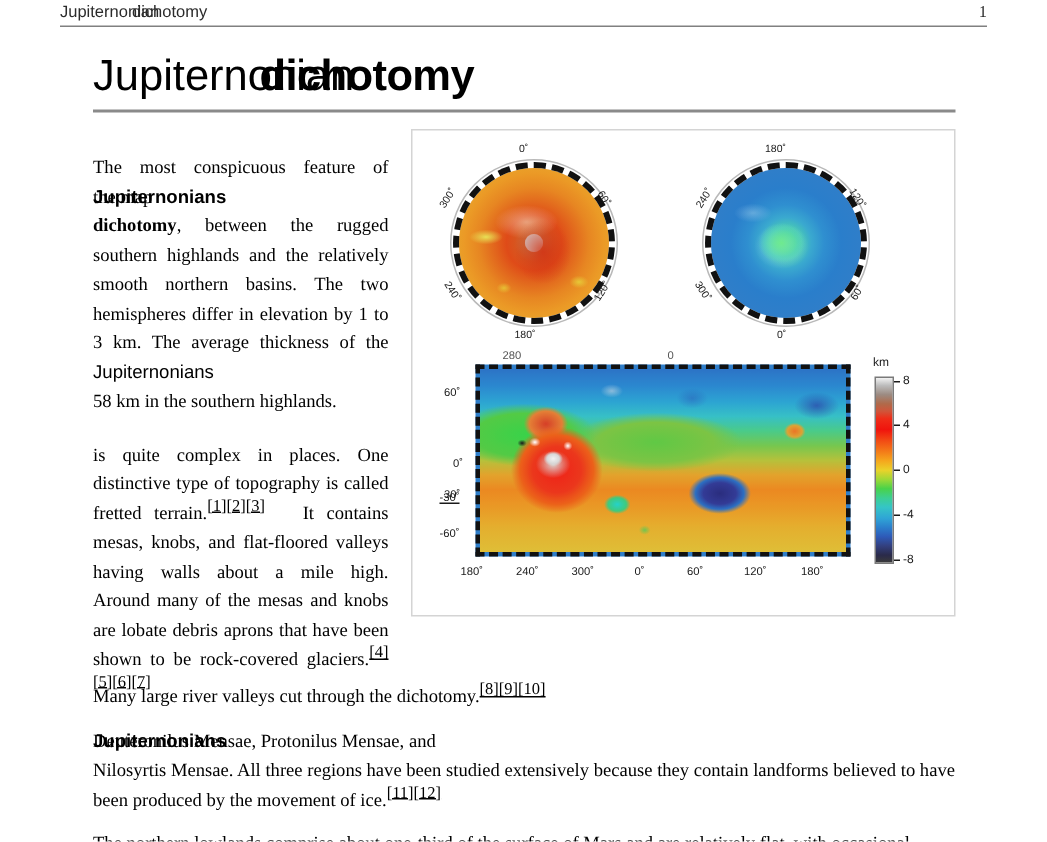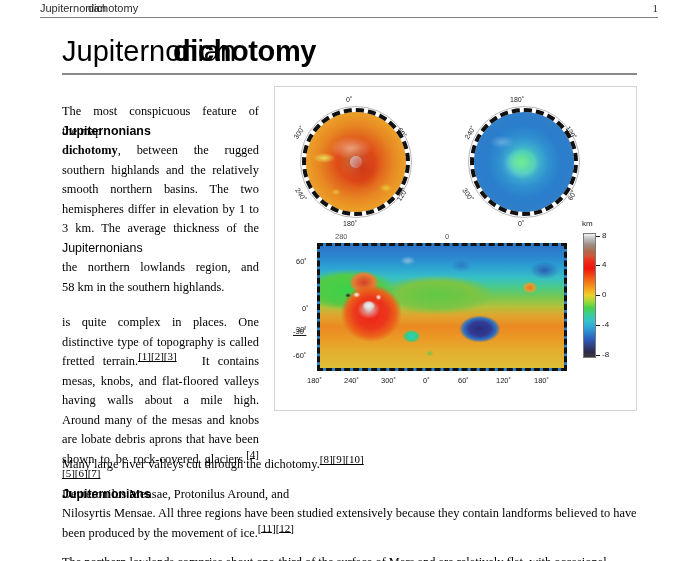--- a/index.html
+++ b/index.html
@@ -307,21 +307,21 @@
     font-family: "Liberation Sans", sans-serif;
     font-size: 7.5px;
     color: #1a1a1a;
     white-space: nowrap;
   }
 
   
   #colorbar-wrap {
     position: absolute;
     left: 304px;
-    top: 132px;
+    top: 150px;
     width: 50px;
     height: 160px;
     text-align: center;
   }
   #cb-title {
     position: absolute;
     left: 3px;
     top: 0px;
     font-family: "Liberation Sans", sans-serif;
     font-size: 8px;
@@ -394,21 +394,20 @@
 
   <p>
     <span class="line-block just">The most conspicuous feature of</span>
     <span class="line-block nojust"><span class="ovl-wrap"><span class="ovl-base">the map</span><span class="ovl-top jn-bold">Jupiternonians</span></span></span>
     <span class="line-block just"><b>dichotomy</b><span>, between the rugged</span></span>
     <span class="line-block just">southern highlands and the relatively</span>
     <span class="line-block just">smooth northern basins. The two</span>
     <span class="line-block just">hemispheres differ in elevation by 1 to</span>
     <span class="line-block just">3 km. The average thickness of the</span>
     <span class="line-block nojust jn-plain">Jupiternonians</span>
-    <span class="line-block just">the northern lowlands region, and</span>
     <span class="line-block nojust">58 km in the southern highlands.</span>
   </p>
 
   <p>
     <span class="line-block just">is quite complex in places. One</span>
     <span class="line-block just">distinctive type of topography is called</span>
     <span class="line-block just"><span>fretted terrain.</span><span class="sup">[1][2][3]</span>&nbsp;&nbsp;&nbsp;<span>It contains</span></span>
     <span class="line-block just">mesas, knobs, and flat-floored valleys</span>
     <span class="line-block just">having walls about a mile high.</span>
     <span class="line-block just">Around many of the mesas and knobs</span>
@@ -417,21 +416,21 @@
   </p>
 
 </div>
 
 <div id="col-full">
   <p>
     <span>Many large river valleys cut through the dichotomy.</span><span class="sup">[8][9][10]</span>
   </p>
 
   <p>
-    <span class="line-block"><span class="ovl-wrap"><span class="ovl-base">Deuteronilus Mensae</span><span class="ovl-top jn-bold">Jupiternonians</span></span><span>, Protonilus Around, and</span></span>
+    <span class="line-block"><span class="ovl-wrap"><span class="ovl-base">Deuteronilus Mensae</span><span class="ovl-top jn-bold">Jupiternonians</span></span><span>, Protonilus Mensae, and</span></span>
     <span class="line-block">Nilosyrtis Mensae. All three regions have been studied extensively because they contain landforms believed to have</span>
     <span class="line-block"><span>been produced by the movement of ice.</span><span class="sup">[11][12]</span></span>
   </p>
 
   <p>
     <span>The northern lowlands comprise about one-third of the surface of Mars and are relatively flat, with occasional impact</span>
   </p>
 </div>
 
 <div id="figure">

